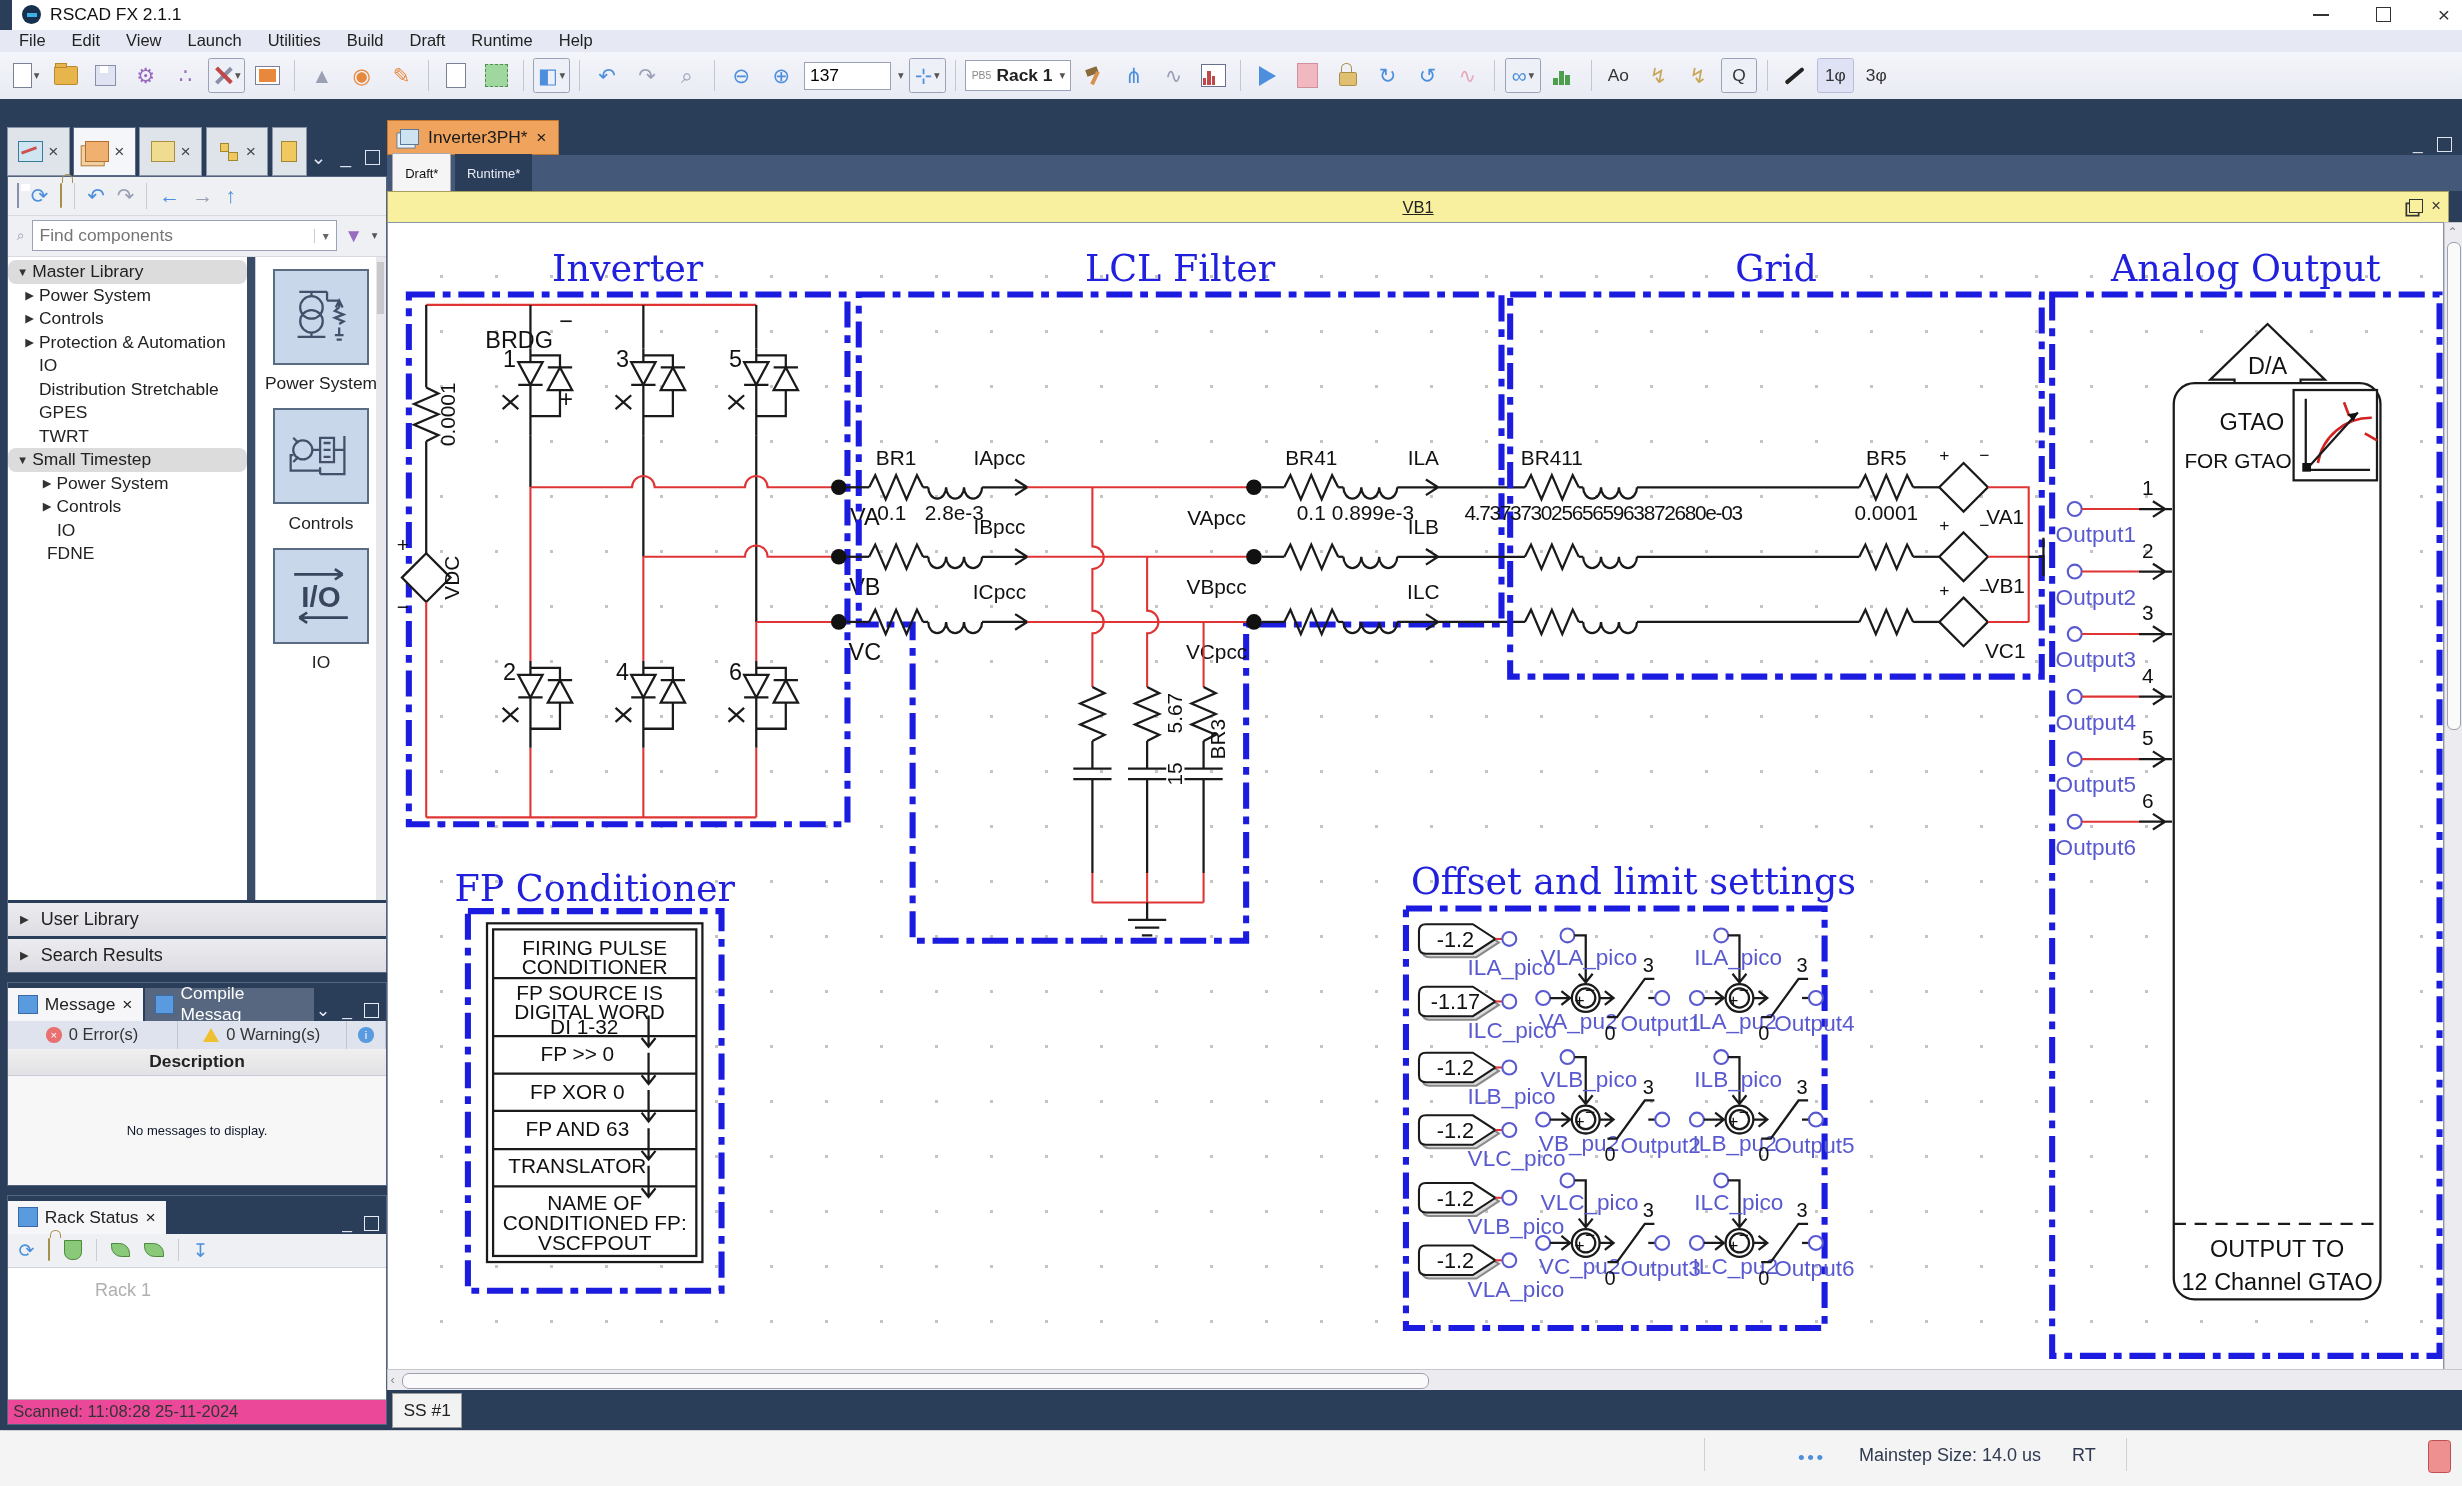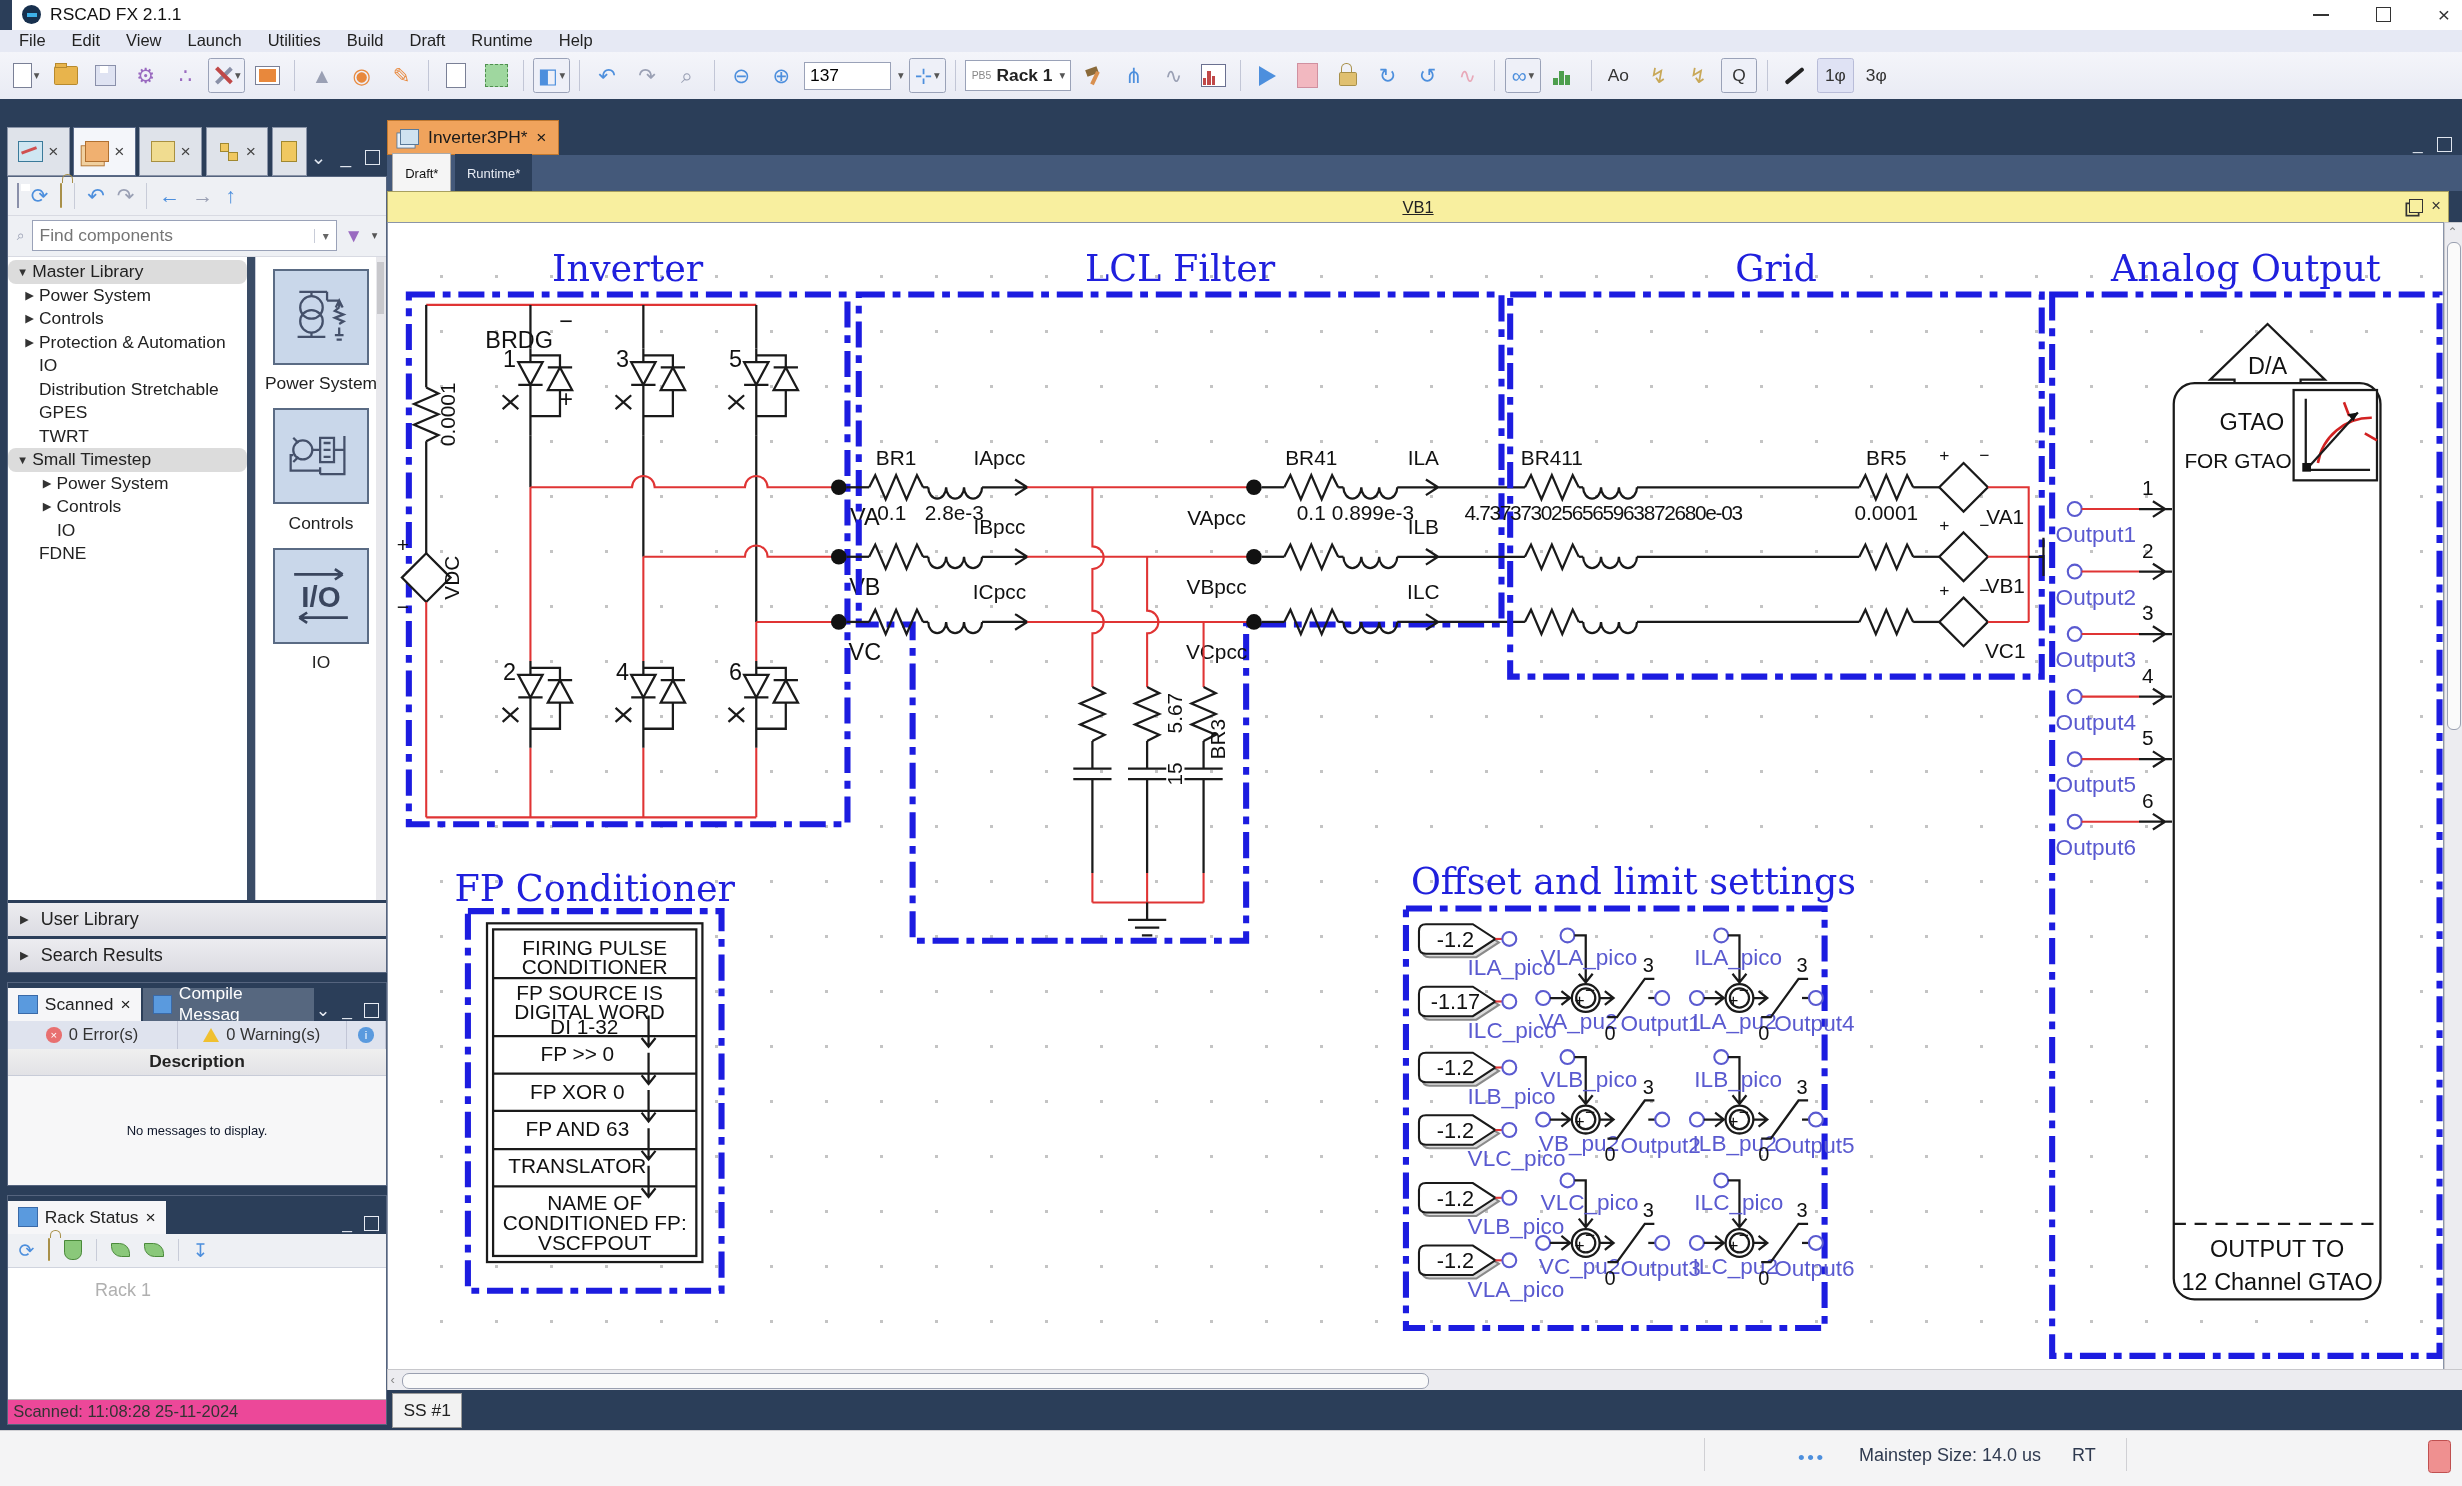--- a/index.html
+++ b/index.html
@@ -432,21 +432,21 @@
               <span class="tw closed"></span>
               <span>Power System</span>
             </div>
           <div class="trow" style="padding-left:29.5px;">
               <span class="tw closed"></span>
               <span>Controls</span>
             </div>
           <div class="trow" style="padding-left:49px;">
               <span>IO</span>
             </div>
-          <div class="trow" style="padding-left:31px;">
+          <div class="trow" style="padding-left:39px;">
               <span>FDNE</span>
             </div>
         </div>
         <div class="palette">
           <div class="ptile">
             <svg width="78" height="78" viewBox="0 0 90 90">
               <circle cx="34" cy="34" r="13" class="wk" style="stroke:#44506a"></circle>
               <circle cx="34" cy="50" r="13" class="wk" style="stroke:#44506a"></circle>
               <path class="wk" style="stroke:#44506a" d="M20,16 H52 M34,16 V21 M52,16 V26 M52,26 H66 M66,26 V34 M62,34 l4,-8 l4,8 M66,34 l-5,4 l10,4 l-10,4 l10,4 l-5,3 M66,57 V66 M61,66 h10 M63,71 h6"></path>
               <path class="wk" style="stroke:#44506a" d="M18,68 H50 M34,63 V68"></path>
@@ -479,21 +479,21 @@
       <div class="collbar">
         <span class="tw closed"></span>
         <span>Search Results</span>
       </div>
     </div>
 
     <div class="msgpanel">
       <div class="mtabs">
         <span class="mtab active">
           <span class="mico"></span>
-          <span>Scanned</span>
+          <span>Message</span>
           <span>×</span>
         </span>
         <span class="mtab dark">
           <span class="mico"></span>
           <span>Compile Messag</span>
         </span>
         <span class="mchrome">
           <span>⌄</span>
           <span>_</span>
           <span class="popout" style="border-color:#e8ecf4;"></span>

